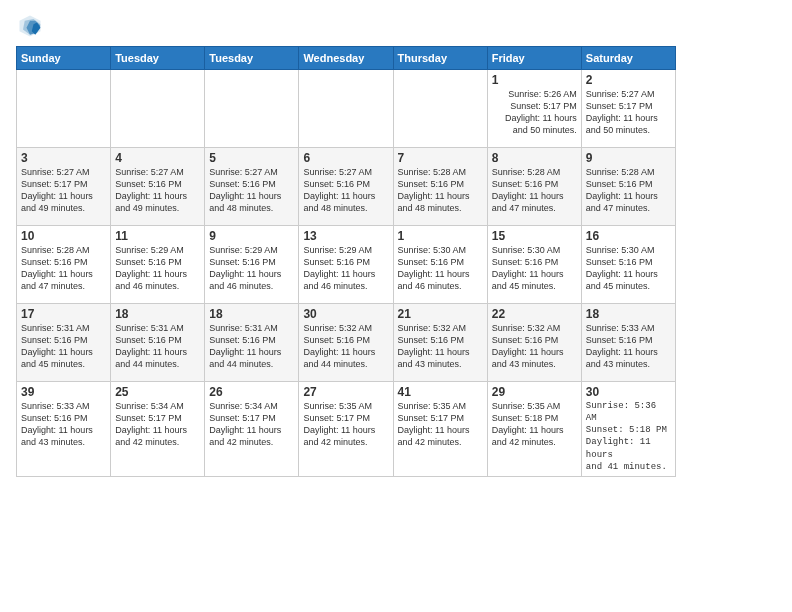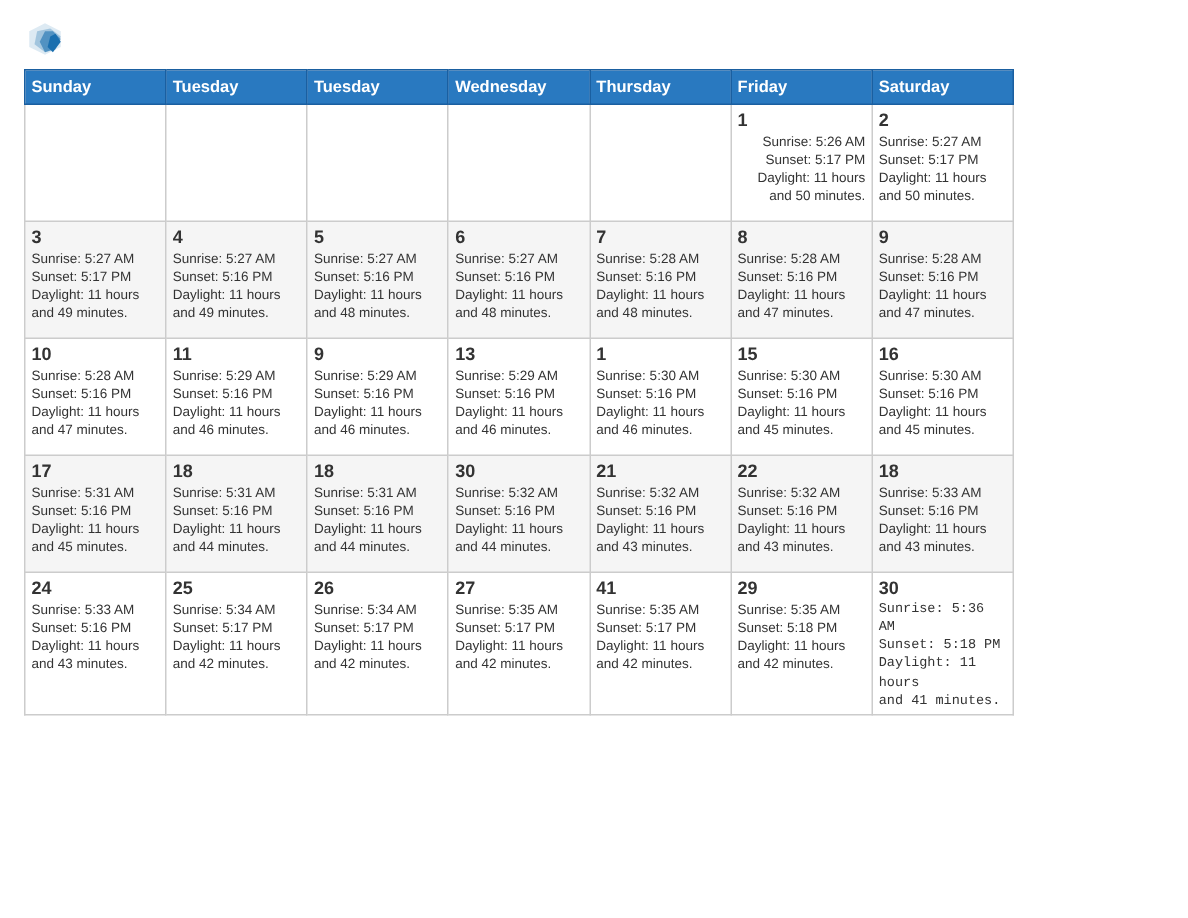--- a/index.html
+++ b/index.html
@@ -298,21 +298,21 @@
           <td>
             <span class="day-num">18</span>
             <div class="day-info" style="white-space: pre-line;">Sunrise: 5:33 AM
 Sunset: 5:16 PM
 Daylight: 11 hours
 and 43 minutes.</div>
           </td>
         </tr>
         <tr>
           <td>
-            <span class="day-num">24</span>
+            <span class="day-num">39</span>
             <div class="day-info" style="white-space: pre-line;">Sunrise: 5:33 AM
 Sunset: 5:16 PM
 Daylight: 11 hours
 and 43 minutes.</div>
           </td>
           <td>
             <span class="day-num">25</span>
             <div class="day-info" style="white-space: pre-line;">Sunrise: 5:34 AM
 Sunset: 5:17 PM
 Daylight: 11 hours

